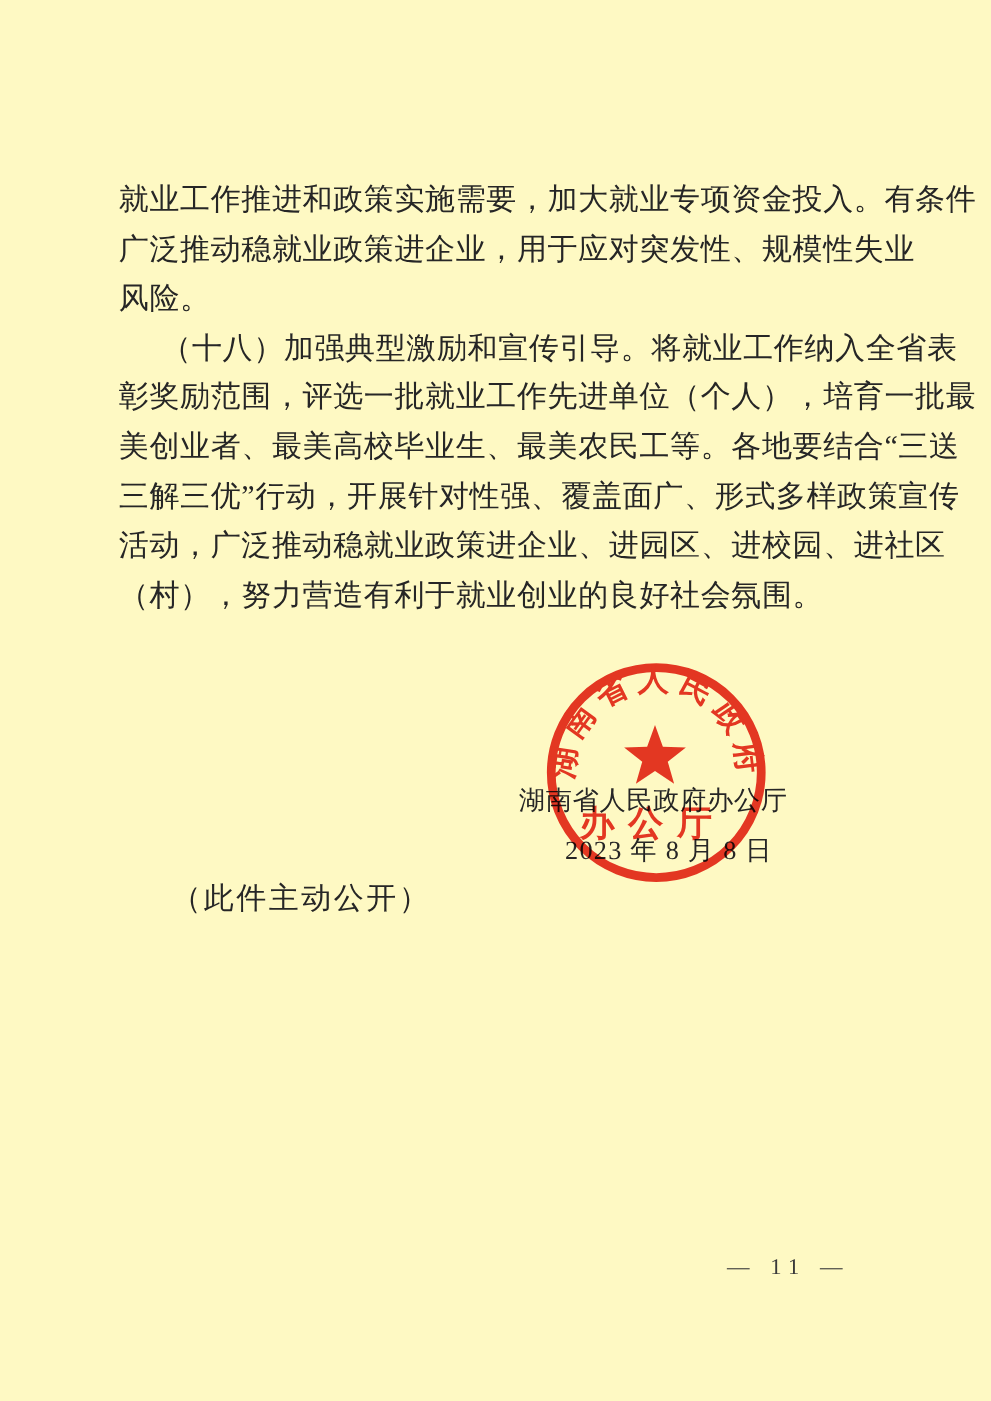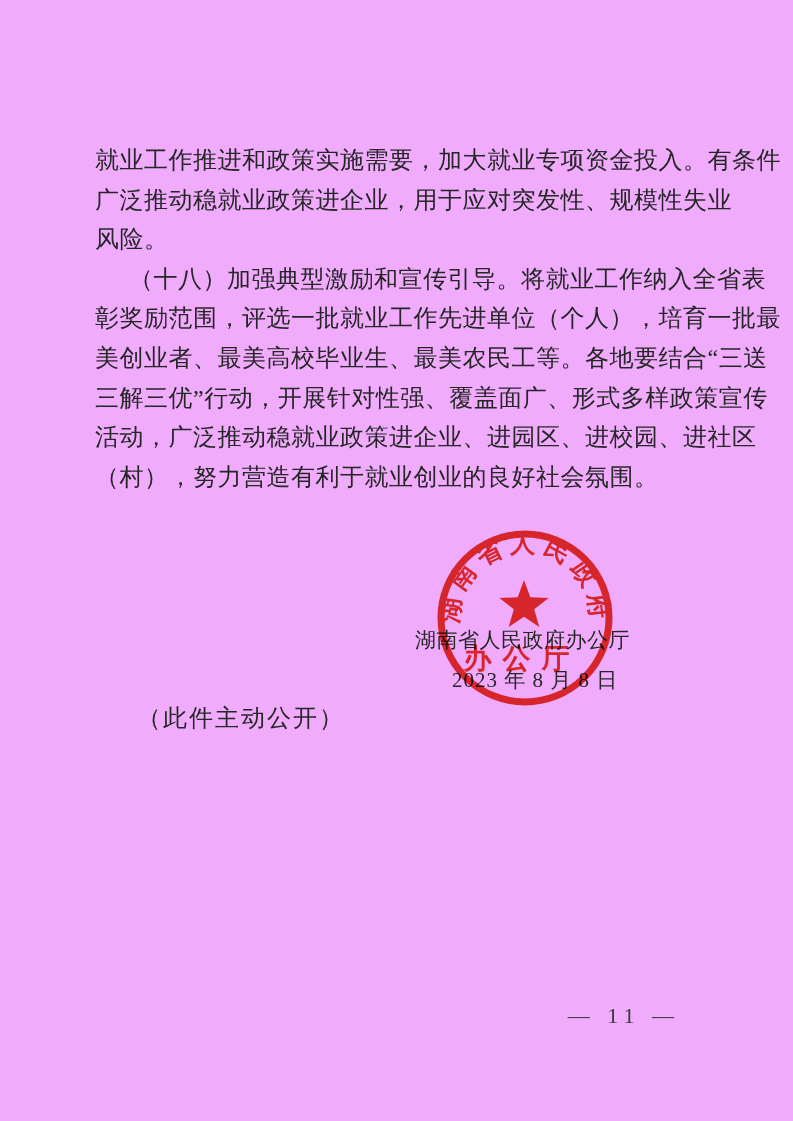--- a/index.html
+++ b/index.html
@@ -1,21 +1,21 @@
 <!DOCTYPE html>
 <html><head>
 <meta charset="utf-8">
 <style>
   html, body { margin: 0; padding: 0; background: #e8e8e8; }
   .page {
     position: relative;
     width: 793px;
     height: 1121px;
     margin: 0 auto;
-    background: #f0abfc;
+    background: #fef9c3;
     overflow: hidden;
     font-family: "Liberation Serif", "DejaVu Serif", serif;
     color: #262626;
   }
   
   .body-text {
     position: absolute;
     left: 95px;
     top: 141px;
     width: 612px;
@@ -53,21 +53,21 @@
     letter-spacing: 2px;
     white-space: nowrap;
   }
   
   .footer {
     position: absolute;
     left: 0;
     top: 1003px;
     width: 680px;
     text-align: right;
-    font-size: 22px;
+    font-size: 18px;
     letter-spacing: 6px;
     color: #3a3a3a;
     white-space: nowrap;
   }
   
   .seal {
     position: absolute;
     left: 436px;
     top: 529px;
     width: 178px;

